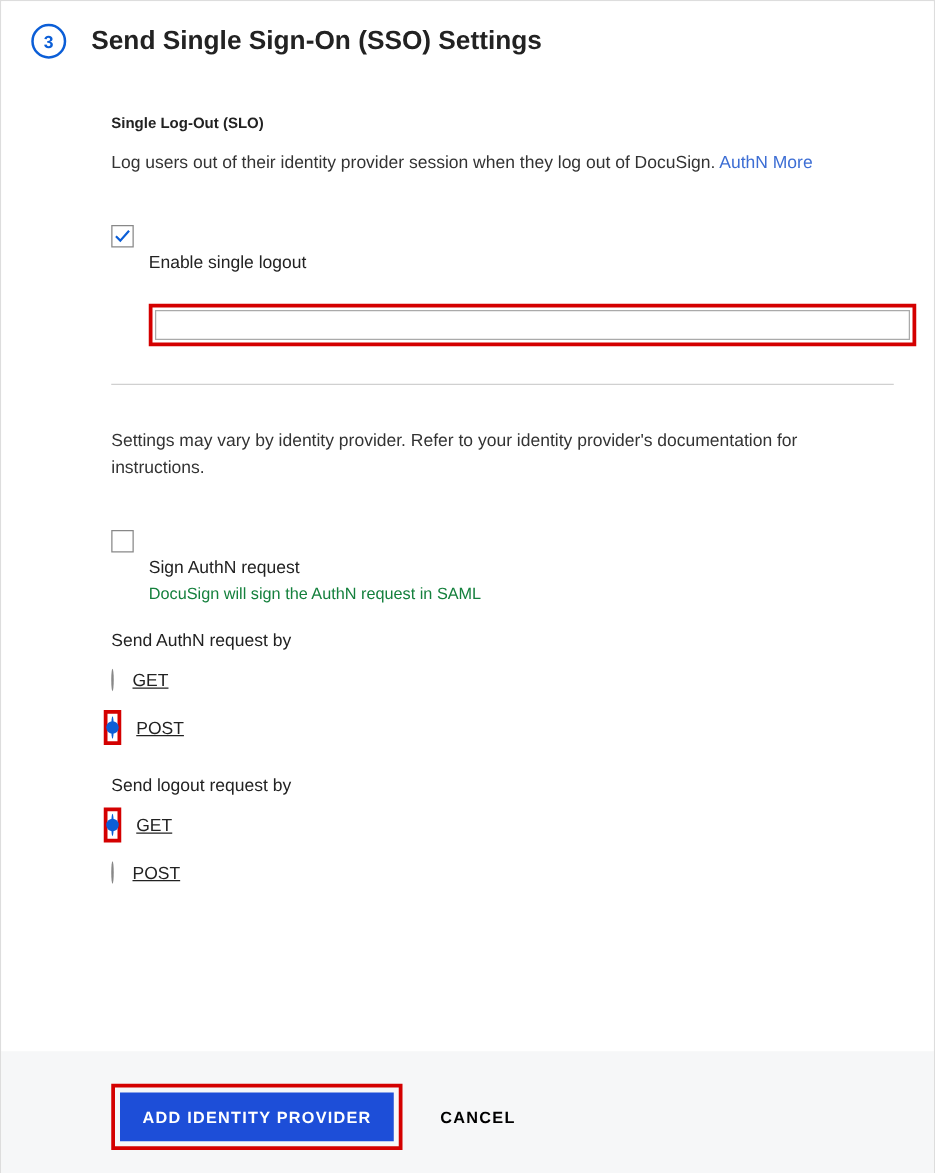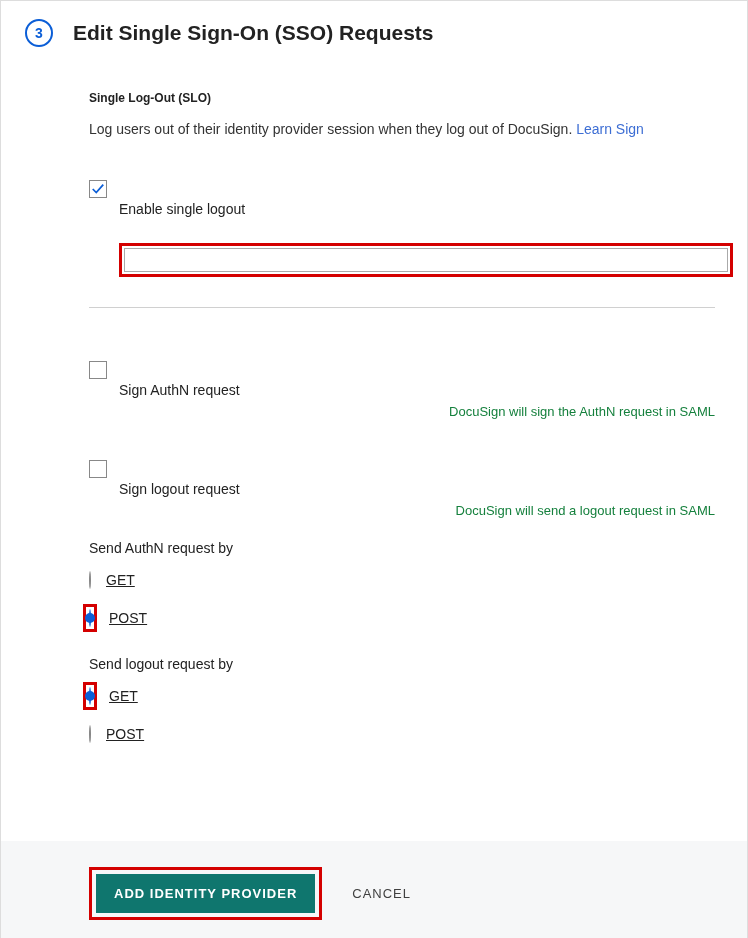--- a/index.html
+++ b/index.html
@@ -101,21 +101,21 @@
   hr.sep {
     border: none;
     border-top: 1px solid #d0d0d0;
     margin: 30px 0 34px 0;
   }
   .check-hint {
     font-size: 13px;
     color: #15803d;
     margin: 6px 0 0 30px;
   }
-  .check-group { margin-bottom: 22px; text-align: right; }
+  .check-group { margin-bottom: 22px; }
   .radio-group-title {
     font-weight: 400;
     font-size: 14px;
     margin-bottom: 10px;
   }
   .radio-row {
     display: flex;
     align-items: center;
     gap: 12px;
     margin-bottom: 10px;
@@ -152,96 +152,90 @@
   .radio-plain-wrap { padding: 3px 3px 3px 6px; }
   .radio-list { margin-left: -6px; margin-bottom: 24px; }
   .footer {
     background: #f6f7f8;
     padding: 26px 20px 30px 88px;
     display: flex;
     align-items: center;
     gap: 24px;
   }
   .btn-primary {
-    background: #0f766e;
+    background: #1d4ed8;
     color: #fff;
     border: none;
     font-weight: 700;
     font-size: 13px;
     letter-spacing: 1px;
     padding: 12px 18px;
     cursor: pointer;
   }
   .btn-highlight {
     border: 3px solid #d40000;
     padding: 4px;
     display: inline-block;
   }
   .btn-cancel {
     background: none;
     border: none;
-    font-weight: 400;
+    font-weight: 700;
     font-size: 13px;
     letter-spacing: 1px;
-    color: #404040;
+    color: #000000;
     cursor: pointer;
   }
 </style>
 </head>
 <body>
 
 <div class="outer">
   <div class="body-area">
     <div class="title-row">
       <div class="step-circle">
         <span>3</span>
       </div>
-      <h1 class="page-title">Edit Single Sign-On (SSO) Requests</h1>
+      <h1 class="page-title">Send Single Sign-On (SSO) Settings</h1>
     </div>
 
     <div class="content">
 
       <h2 class="section-title">Single Log-Out (SLO)</h2>
       <p class="section-desc">
-        <span>Log users out of their identity provider session when they log out of DocuSign. </span><a href="#" class="link">Learn Sign</a>
+        <span>Log users out of their identity provider session when they log out of DocuSign. </span><a href="#" class="link">AuthN More</a>
       </p>
 
       <div class="checkbox-row">
         <span class="checkbox">
           <svg viewBox="0 0 16 16">
             <polyline points="2,8 6,12 14,3" fill="none" stroke="#0b5ed7" stroke-width="2"></polyline>
           </svg>
         </span>
         <span class="check-label">Enable single logout</span>
       </div>
 
       <div class="sub-block">
         <span class="highlight-red">
           <input class="text-input" type="text" value="" style="">
         </span>
       </div>
 
       <hr class="sep">
 
+      <p class="section-desc">Settings may vary by identity provider. Refer to your identity provider's documentation for instructions.</p>
 
       <div class="check-group">
         <div class="checkbox-row" style="margin-bottom:0;">
           <span class="checkbox"></span>
           <span class="check-label">Sign AuthN request</span>
         </div>
         <div class="check-hint">DocuSign will sign the AuthN request in SAML</div>
       </div>
 
-      <div class="check-group">
-        <div class="checkbox-row" style="margin-bottom:0;">
-          <span class="checkbox"></span>
-          <span class="check-label">Sign logout request</span>
-        </div>
-        <div class="check-hint">DocuSign will send a logout request in SAML</div>
-      </div>
 
       <div class="radio-group-title">Send AuthN request by</div>
       <div class="radio-list">
         <div class="radio-row">
           <span class="radio-plain-wrap">
             <span class="radio"></span>
           </span>
           <span class="radio-label">GET</span>
         </div>
         <div class="radio-row">

